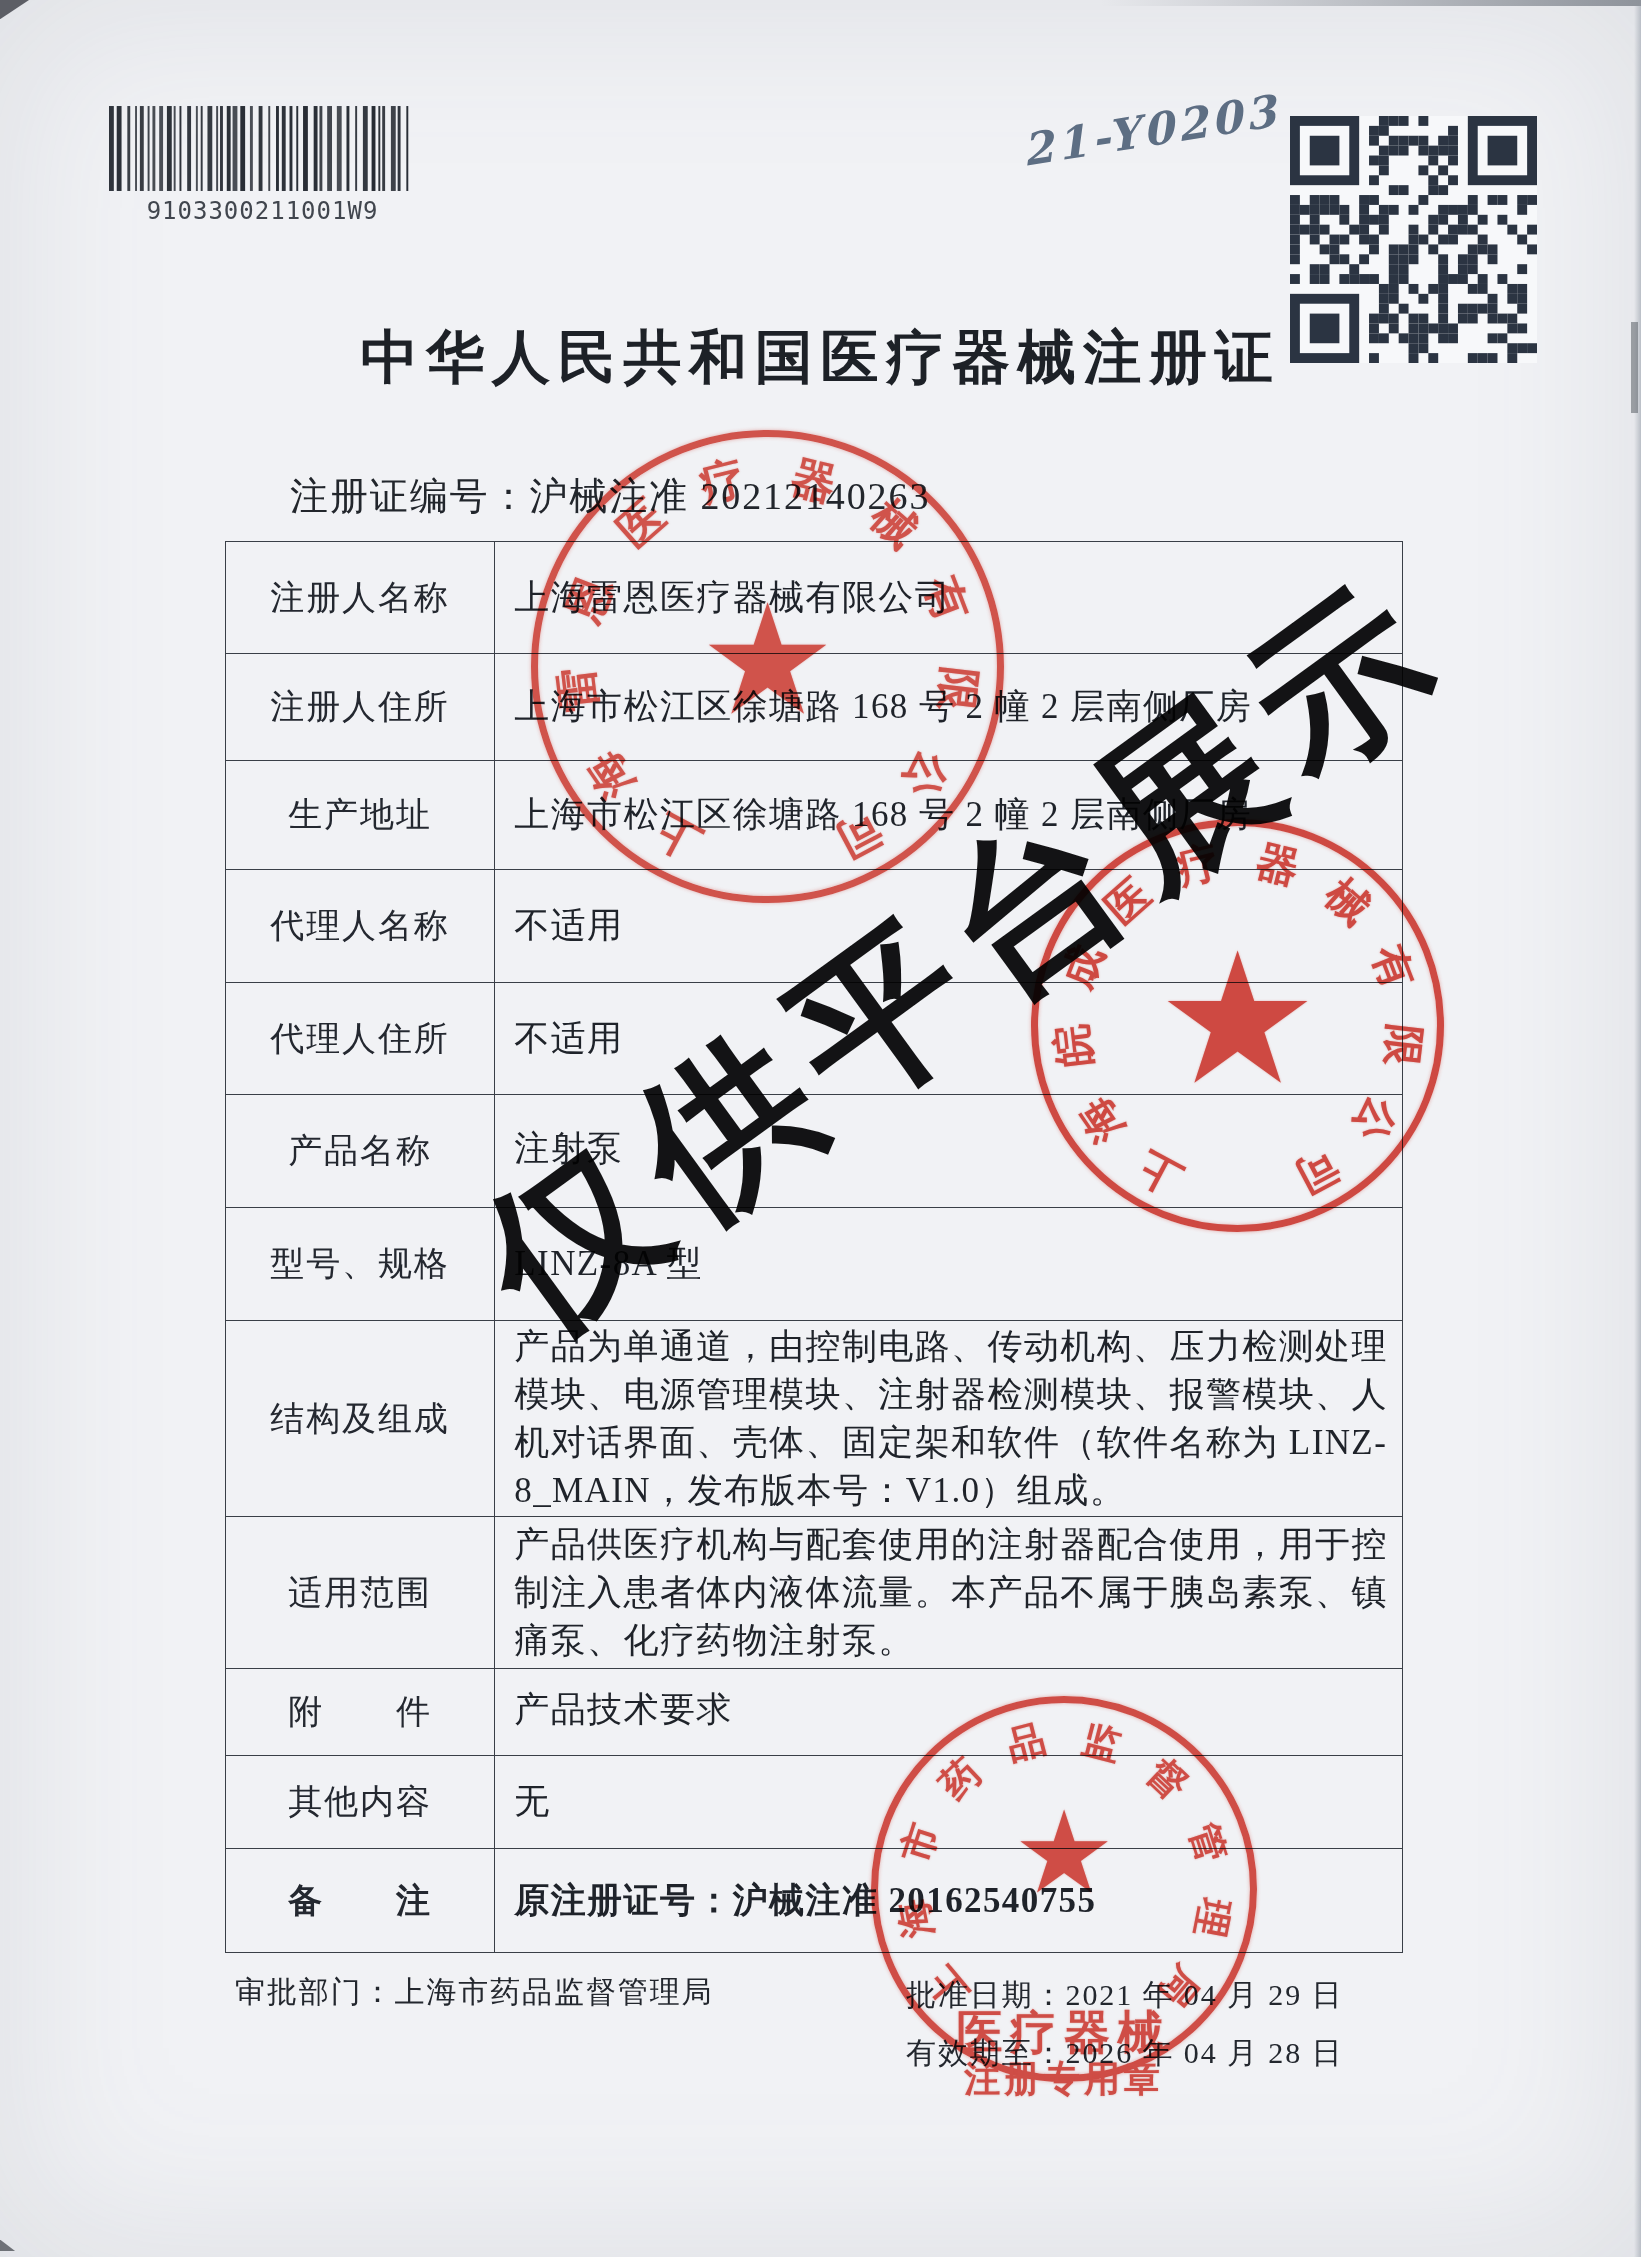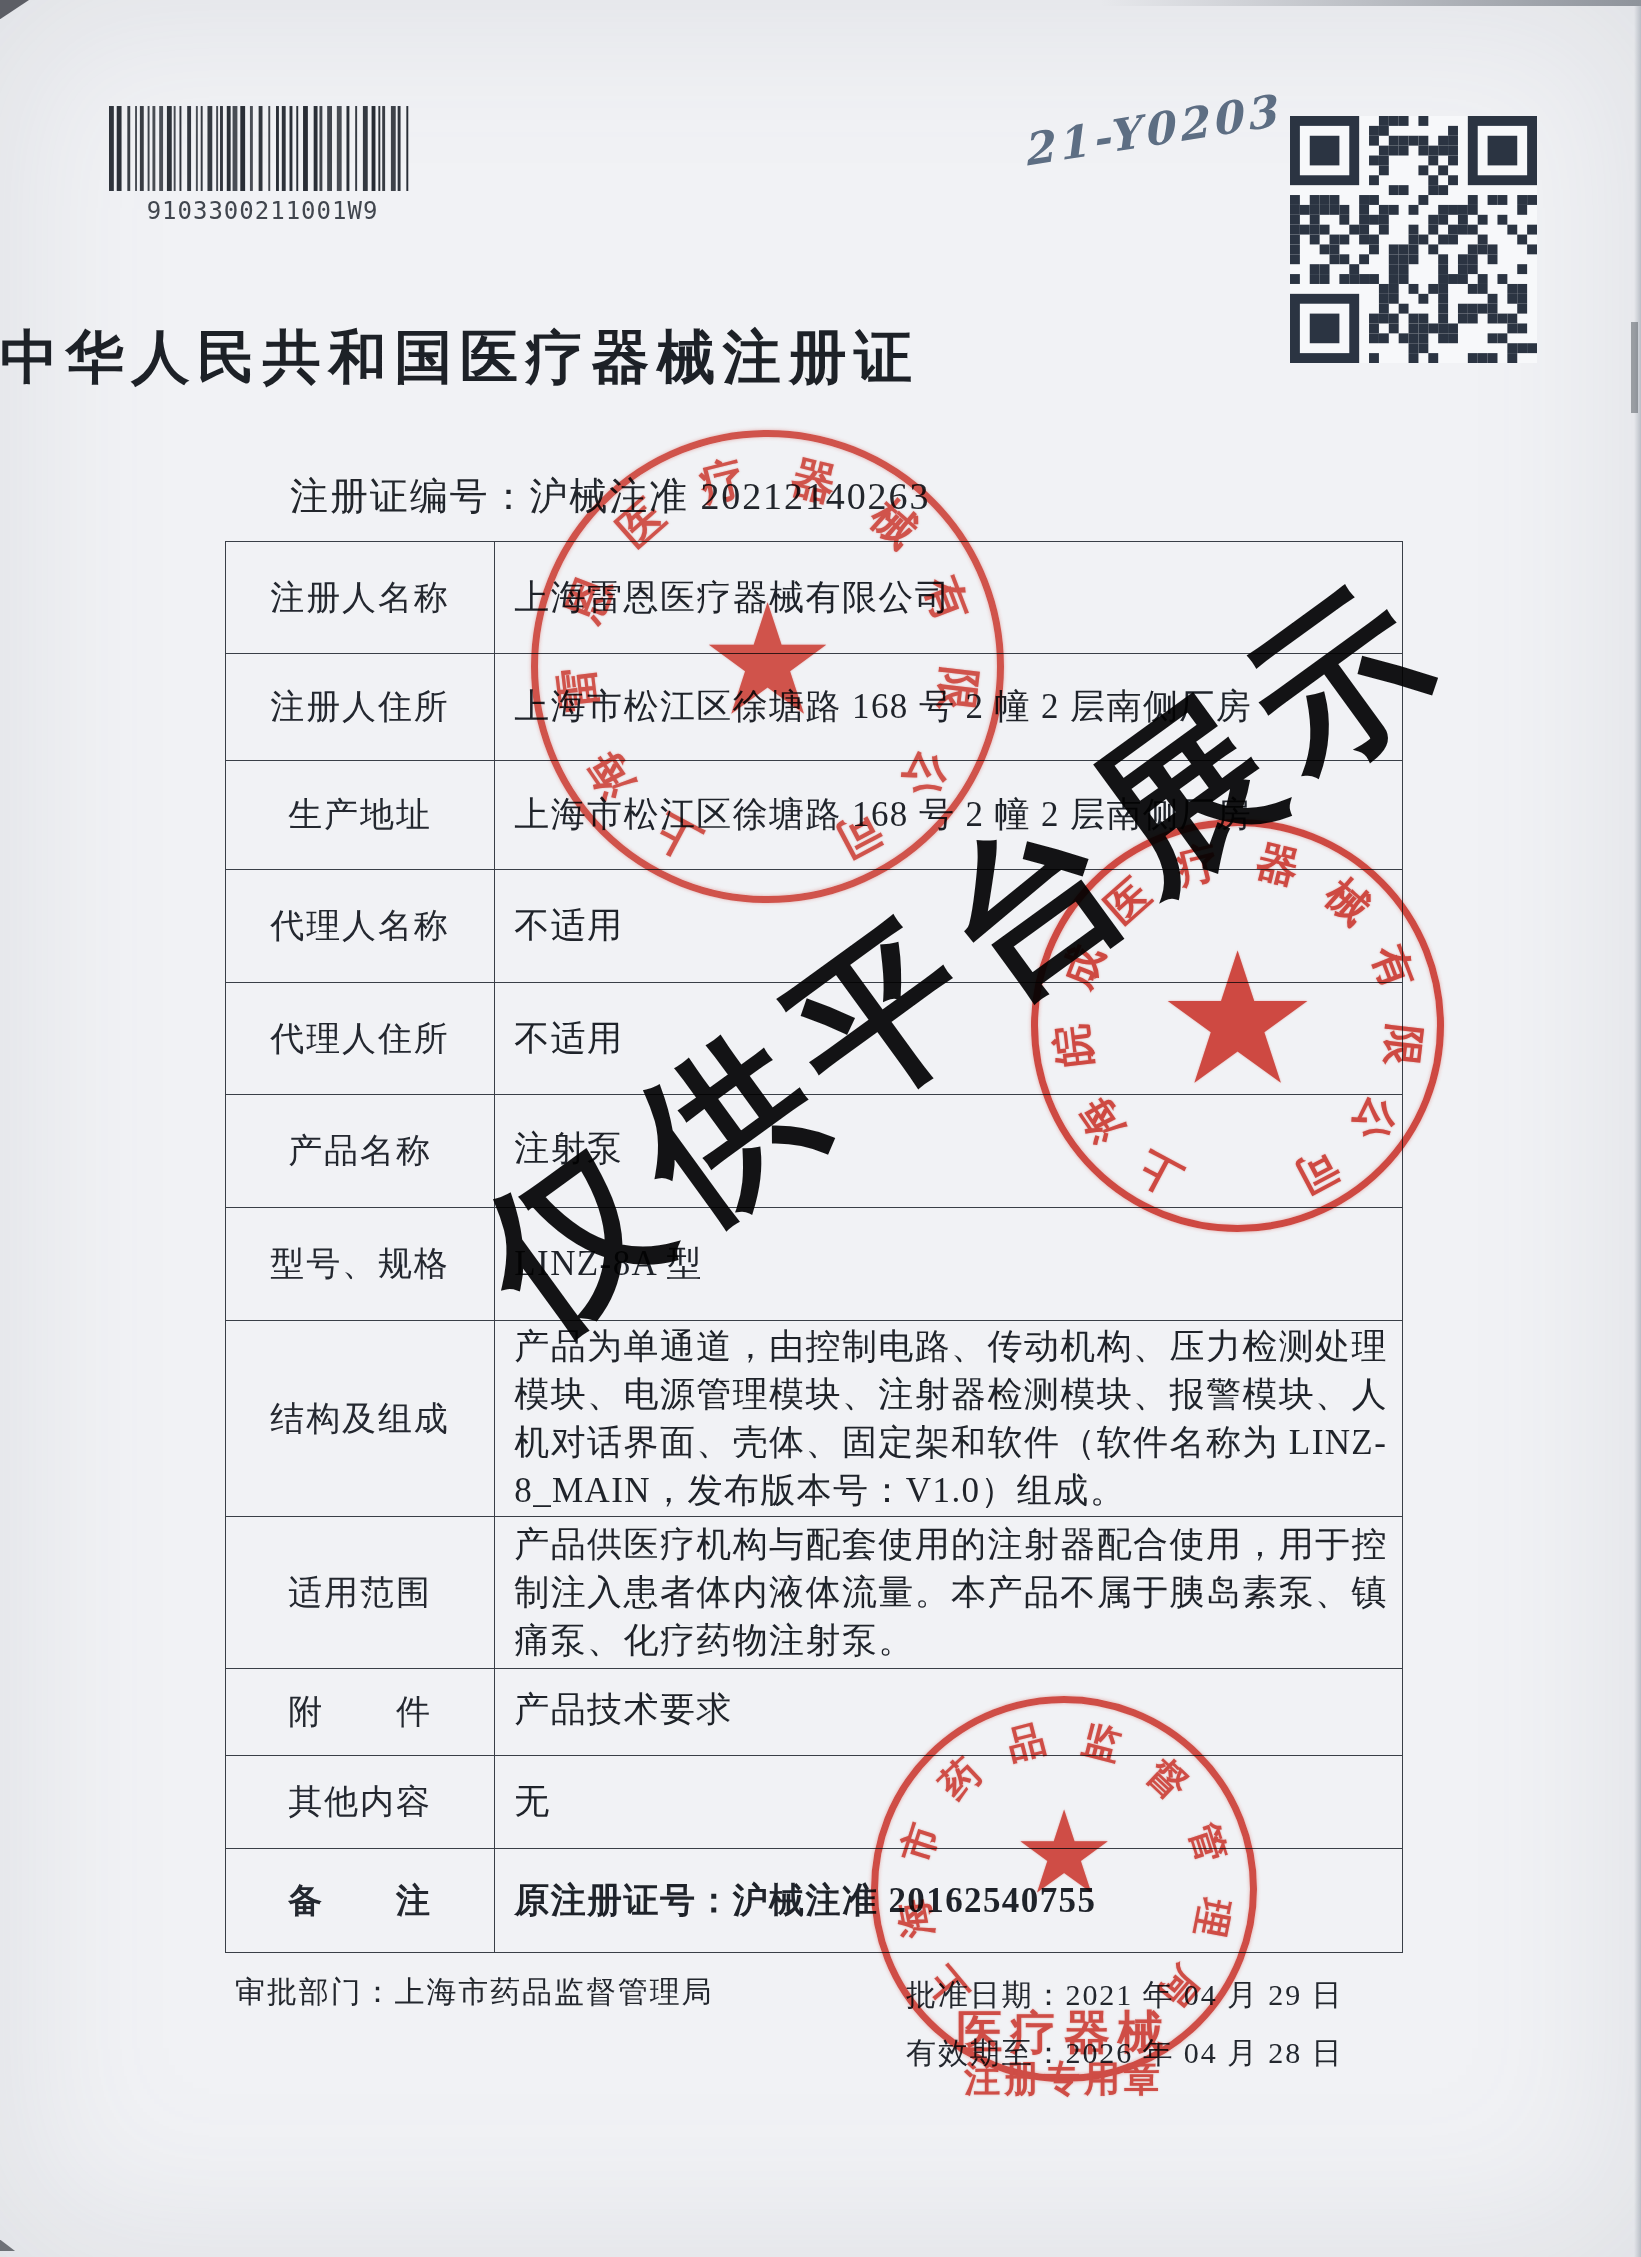--- a/index.html
+++ b/index.html
@@ -19,21 +19,21 @@
   }
   .handwriting{
     position:absolute;left:1025px;top:104px;
     font-family:"DejaVu Serif",serif;font-style:italic;font-weight:bold;
     font-size:44px;color:#4e6077;letter-spacing:3.9px;
     transform:rotate(-9deg) skewX(-6deg);opacity:.9;
   }
   .qr{position:absolute;left:1290px;top:116px;}
   .title{
     position:absolute;left:0;top:319px;width:1641px;margin:0;
-    font-size:58px;font-weight:bold;letter-spacing:7.7px;color:#1d2127;
+    text-align:center;font-size:58px;font-weight:bold;letter-spacing:7.7px;color:#1d2127;
   }
   .certline{position:absolute;left:290px;top:471px;font-size:38px;letter-spacing:1.9px;color:#22262c;}
   
   .table{
     position:absolute;left:225px;top:541px;width:1178px;
     border:1.9px solid #3a3f47;box-sizing:border-box;
   }
   .t-row{display:flex;border-bottom:1.9px solid #3a3f47;box-sizing:border-box;}
   .t-row:last-child{border-bottom:none;font-weight:bold;}
   .t-label{

